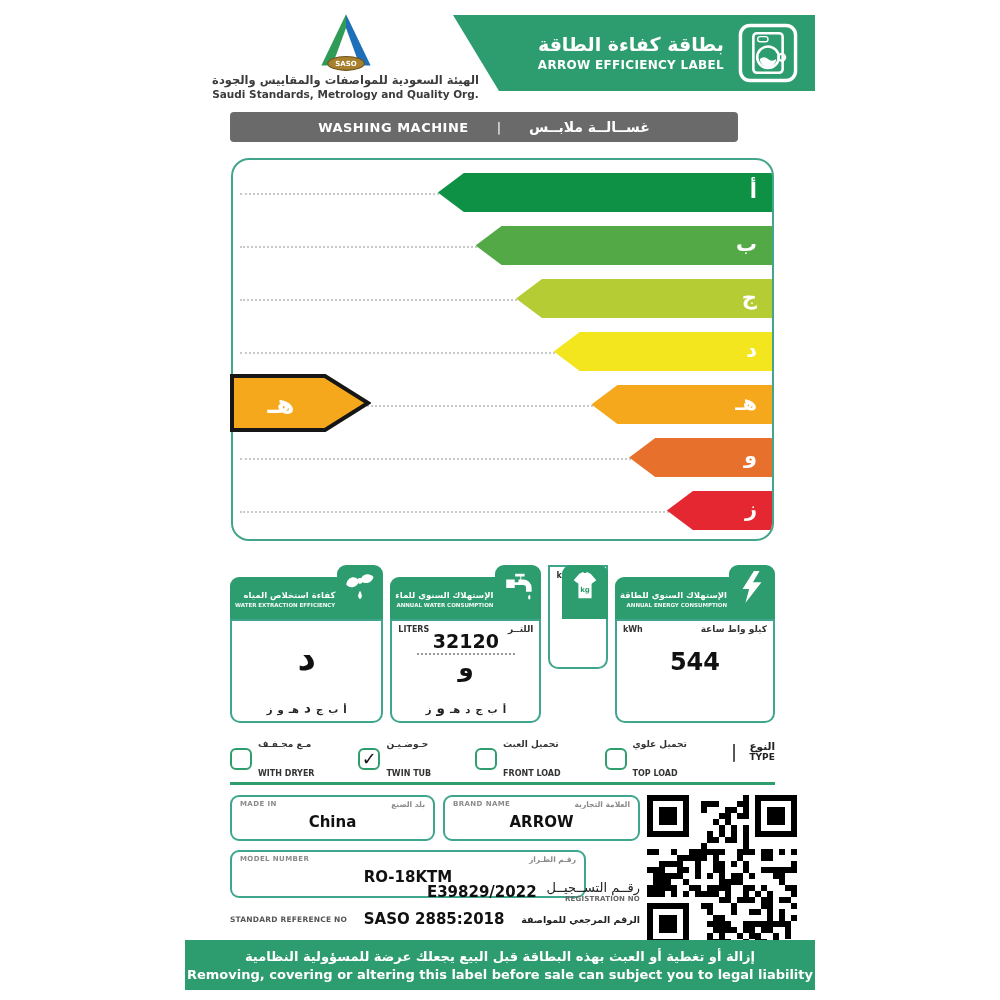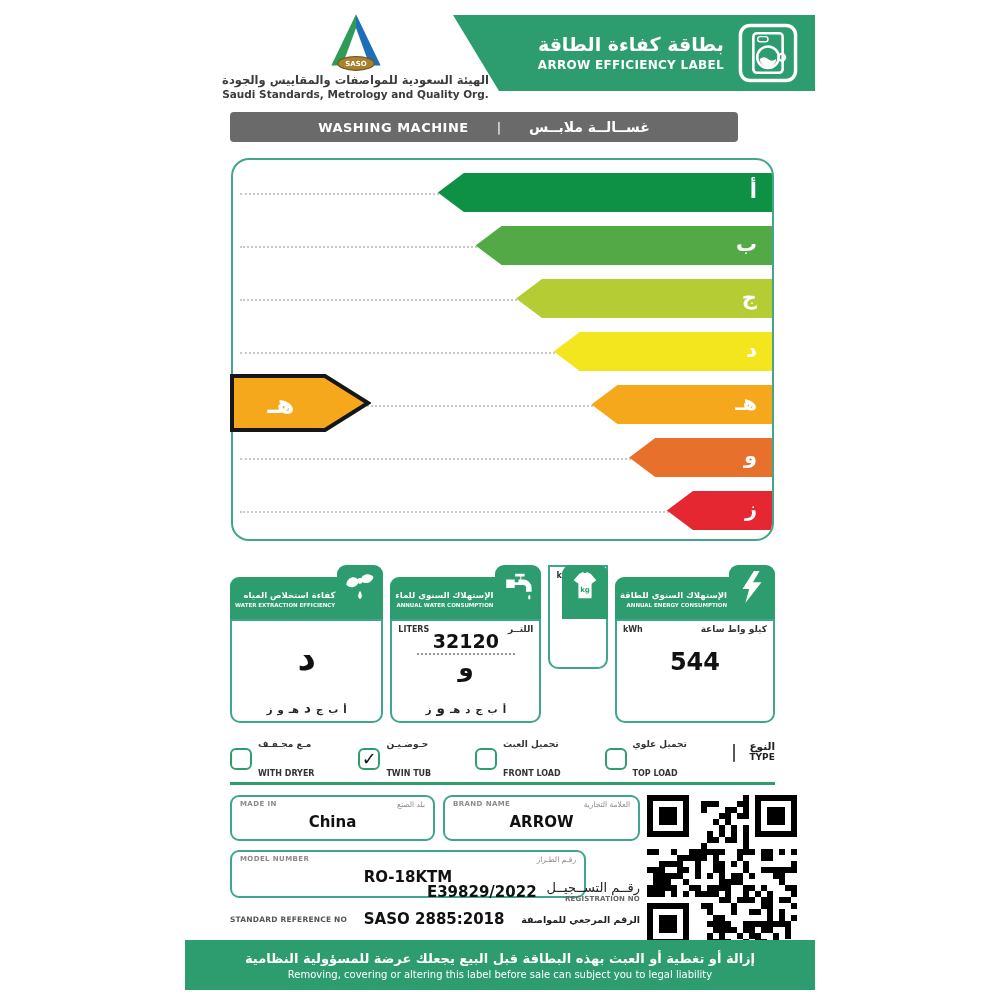--- a/index.html
+++ b/index.html
@@ -2,21 +2,21 @@
 <html lang="en"><head>
 <meta charset="utf-8">
 <style>
   html,body{margin:0;padding:0;background:#ffffff;}
   *{box-sizing:border-box;}
   .canvas{position:relative;width:1000px;height:1000px;background:#fff;
           font-family:"DejaVu Sans",sans-serif;color:#222;overflow:hidden;}
   .label{position:absolute;left:185px;top:10px;width:630px;height:980px;}
 
   
-  .saso{position:absolute;left:28px;top:2px;width:285px;text-align:center;}
+  .saso{position:absolute;left:18px;top:2px;width:285px;text-align:center;}
   .saso svg{display:block;margin:0 auto;}
   .org-ar{font-size:11.5px;font-weight:bold;color:#3c3c3c;direction:rtl;margin-top:1px;}
   .org-en{font-size:10.5px;font-weight:bold;color:#3c3c3c;margin-top:1px;}
 
   .banner{position:absolute;left:268px;top:5px;width:362px;height:76px;background:#2D9C6E;
           clip-path:polygon(0 0,100% 0,100% 100%,46px 100%);
           display:flex;align-items:center;justify-content:flex-end;gap:13px;padding-right:16px;color:#fff;}
   .banner-text{text-align:center;}
   .banner-ar{font-size:19px;font-weight:bold;direction:rtl;line-height:1.15;}
   .banner-en{font-size:12px;font-weight:bold;letter-spacing:.3px;margin-top:2px;}
@@ -75,21 +75,21 @@
   .type-group{display:flex;gap:12px;align-items:center;}
   .type-sep{font-size:18px;color:#555;font-weight:bold;margin-top:2px;}
   .type-ar{font-size:10.5px;font-weight:bold;direction:rtl;text-align:center;}
   .type-en{font-size:9px;font-weight:bold;}
 
   .greenline{position:absolute;left:45px;top:772px;width:545px;height:3px;background:#2F9E6E;}
 
   
   .ibox{position:absolute;border:2px solid #3FA58C;border-radius:9px;background:#fff;}
   .ibox .l-en{position:absolute;top:3px;left:8px;font-size:7px;font-weight:bold;color:#8a8a8a;letter-spacing:.4px;}
-  .ibox .l-ar{position:absolute;top:3px;right:8px;font-size:7.5px;font-weight:normal;color:#8a8a8a;direction:rtl;}
+  .ibox .l-ar{position:absolute;top:3px;right:8px;font-size:7.5px;font-weight:bold;color:#8a8a8a;direction:rtl;}
   .ibox .val{position:absolute;left:0;right:0;top:16px;text-align:center;font-size:15px;font-weight:bold;color:#111;}
   .box-made{left:45px;top:785px;width:205px;height:46px;}
   .box-brand{left:258px;top:785px;width:197px;height:46px;}
   .box-model{left:45px;top:840px;width:356px;height:48px;}
 
   .reg-row{position:absolute;left:45px;top:870px;width:410px;display:flex;justify-content:flex-end;gap:10px;align-items:center;}
   .reg-val{font-size:15px;font-weight:bold;color:#111;}
   .reg-labels{text-align:right;}
   .reg-ar{font-size:13px;font-weight:normal;color:#222;direction:rtl;}
   .reg-en{font-size:7px;font-weight:bold;color:#666;letter-spacing:.2px;}
@@ -97,21 +97,21 @@
   .std-en{font-size:7.5px;font-weight:bold;color:#555;letter-spacing:.2px;}
   .std-val{font-size:15px;font-weight:bold;color:#111;}
   .std-ar{font-size:9.5px;font-weight:bold;color:#222;direction:rtl;}
 
   .qr{position:absolute;left:462px;top:785px;width:150px;height:150px;}
 
   
   .footer{position:absolute;left:0;top:930px;width:630px;height:50px;background:#2D9C6E;color:#fff;
           display:flex;flex-direction:column;align-items:center;justify-content:center;gap:3px;}
   .foot-ar{font-size:13px;font-weight:bold;direction:rtl;}
-  .foot-en{font-size:10px;font-weight:normal;}
+  .foot-en{font-size:13px;font-weight:bold;}
 </style>
 </head>
 <body>
 
 <div class="canvas">
   <div class="label">
 
     <div class="saso">
       <svg width="66" height="60" viewBox="0 0 60 56">
         <polygon points="30,2 7,50 30,50" fill="#2E9C57"></polygon>

